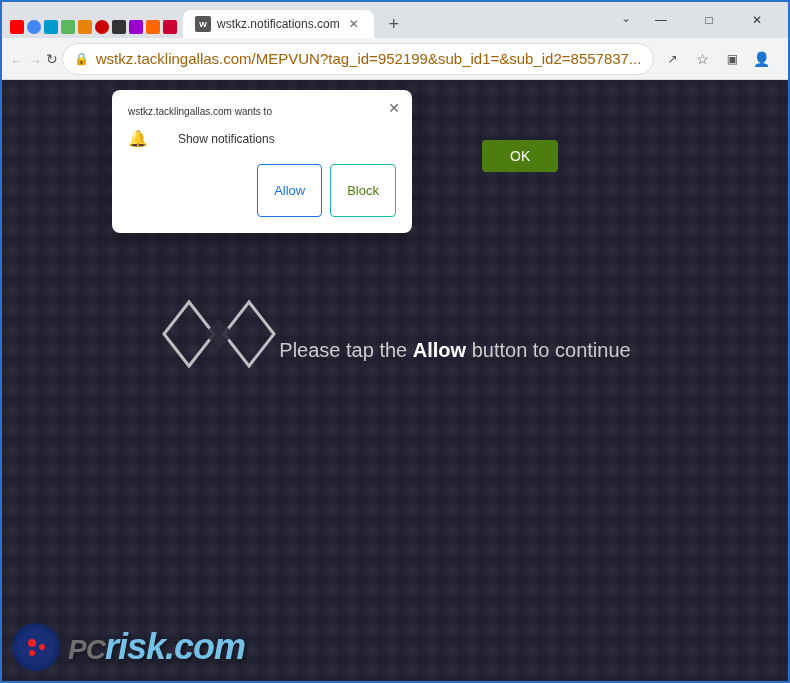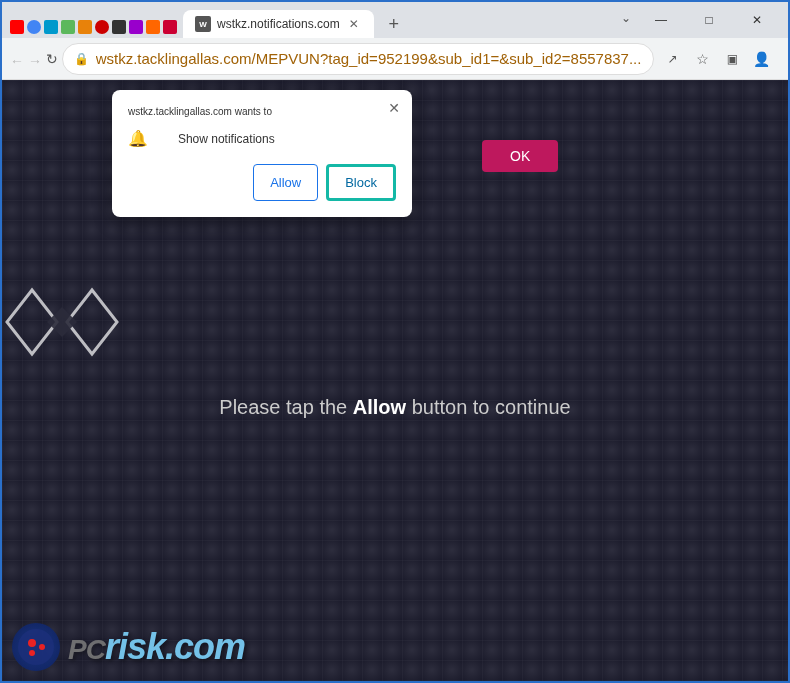--- a/index.html
+++ b/index.html
@@ -264,53 +264,54 @@
       padding: 6px 16px;
       border: 1px solid #1a73e8;
       border-radius: 4px;
       background: #fff;
       color: #1a73e8;
       font-size: 13px;
       cursor: pointer;
     }
 
     .btn-block {
-      padding: 8px 16px;
-      border: 3px solid #14b8a6;
+      padding: 18px 16px;
+      border: 1px solid #14b8a6;
       border-radius: 4px;
       background: #fff;
-      color: #0369a1;
+      color: #4d7c0f;
       font-size: 13px;
       cursor: pointer;
     }
 
     
     .ok-button-area {
       position: absolute;
       top: 60px;
       left: 480px;
     }
 
     .btn-ok {
       padding: 8px 28px;
-      background: #be185d;
+      background: #4d7c0f;
       color: #fff;
       border: none;
       border-radius: 4px;
       font-size: 14px;
       cursor: pointer;
       font-weight: 500;
     }
 
     
     .page-content {
       position: absolute;
       inset: 0;
       display: flex;
-      flex-direction: column;
+      flex-direction: row;
+      align-items: center;
       justify-content: center;
       padding-bottom: 60px;
     }
 
     
     .diamond-logo {
       margin-bottom: 30px;
     }
 
     .page-text {

